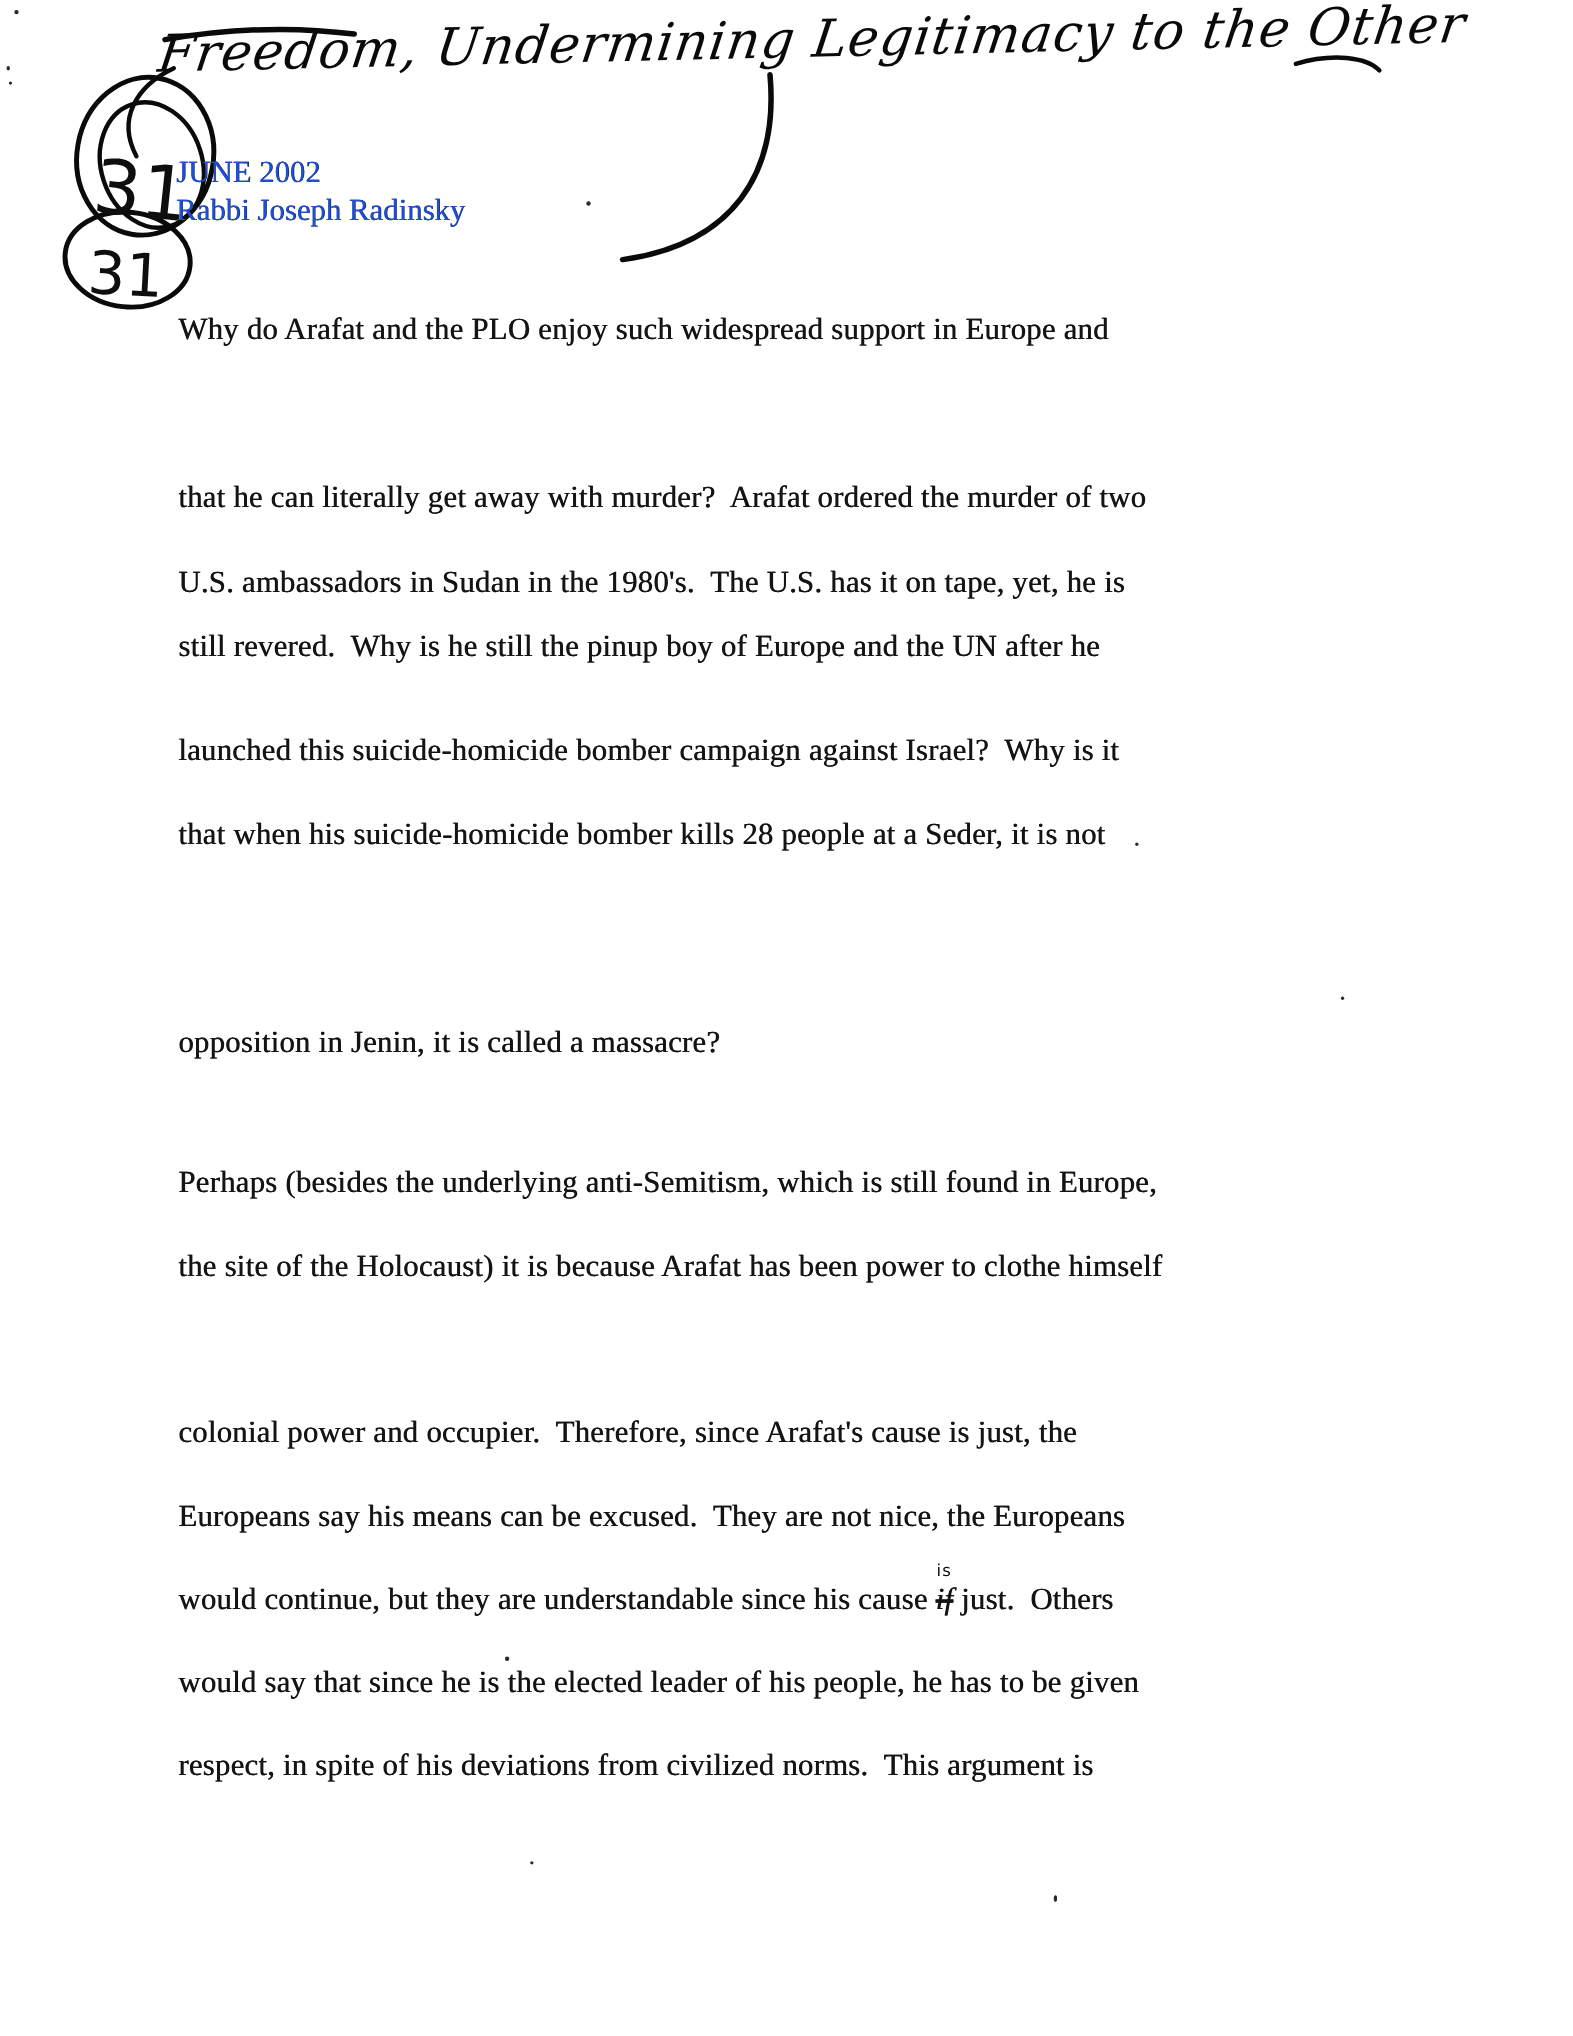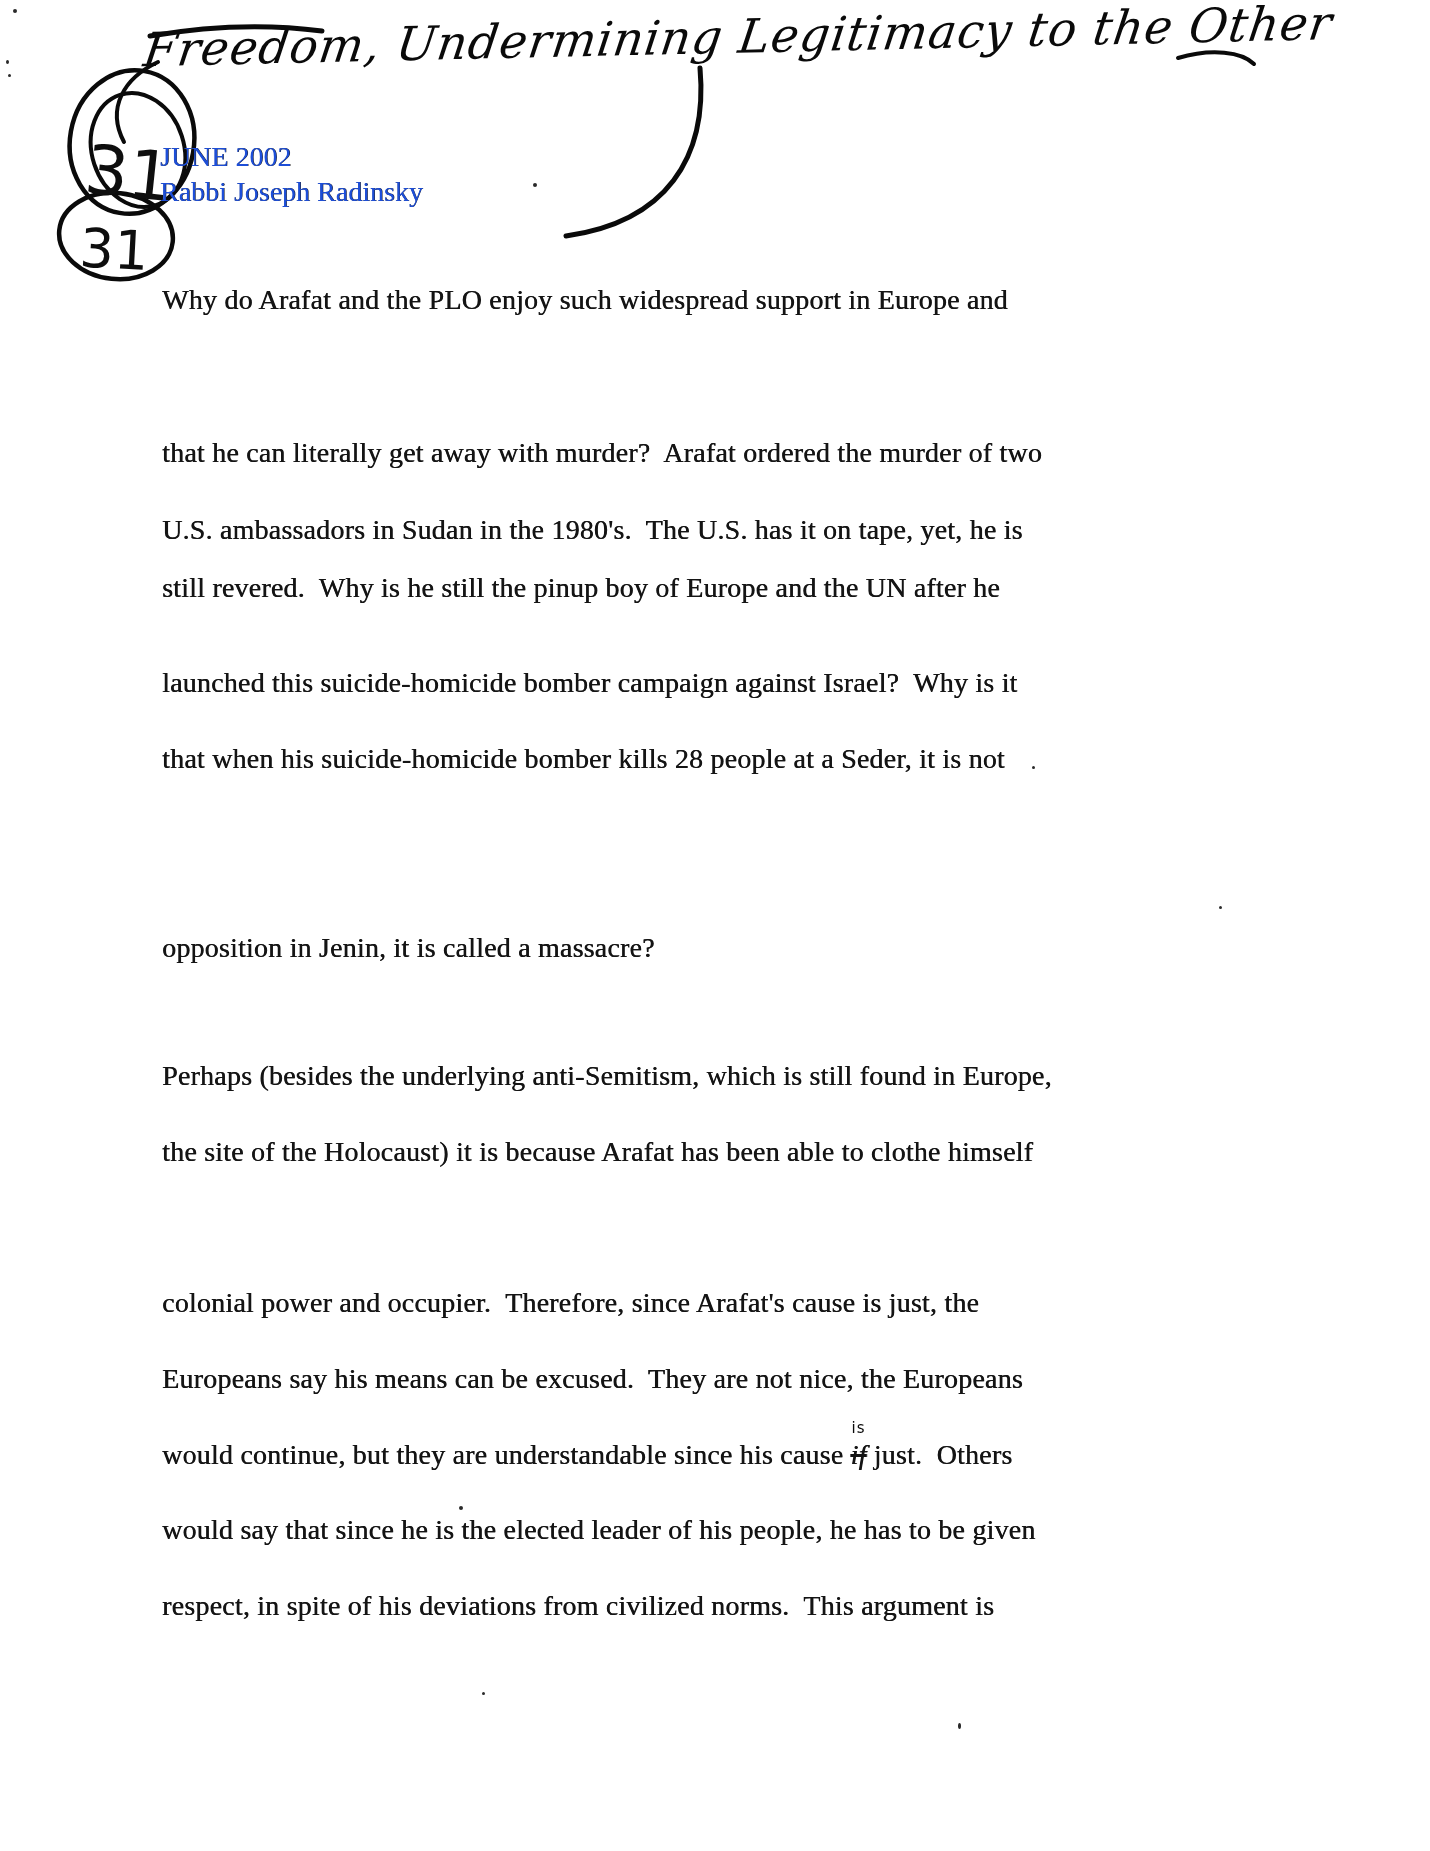--- a/index.html
+++ b/index.html
@@ -100,21 +100,21 @@
 
   <div class="tline" style="top:283px">Why do Arafat and the PLO enjoy such widespread support in Europe and</div>
   <div class="tline" style="top:436px">that he can literally get away with murder?  Arafat ordered the murder of two</div>
   <div class="tline" style="top:513px">U.S. ambassadors in Sudan in the 1980's.  The U.S. has it on tape, yet, he is</div>
   <div class="tline" style="top:571px">still revered.  Why is he still the pinup boy of Europe and the UN after he</div>
   <div class="tline" style="top:666px">launched this suicide-homicide bomber campaign against Israel?  Why is it</div>
   <div class="tline" style="top:742px">that when his suicide-homicide bomber kills 28 people at a Seder, it is not</div>
   <div class="tline" style="top:931px">opposition in Jenin, it is called a massacre?</div>
 
   <div class="tline" style="top:1059px">Perhaps (besides the underlying anti-Semitism, which is still found in Europe,</div>
-  <div class="tline" style="top:1135px">the site of the Holocaust) it is because Arafat has been able to clothe himself</div>
+  <div class="tline" style="top:1135px">the site of the Holocaust) it is because Arafat has been power to clothe himself</div>
   <div class="tline" style="top:1286px">colonial power and occupier.  Therefore, since Arafat's cause is just, the</div>
   <div class="tline" style="top:1362px">Europeans say his means can be excused.  They are not nice, the Europeans</div>
 
   <div class="tline" style="top:1438px"><span>would continue, but they are understandable since his cause </span><span class="struck-wrap"><span class="struck">if</span><span class="hw-insert">is</span></span><span> just.  Others</span></div>
 
   <div class="tline" style="top:1513px">would say that since he is the elected leader of his people, he has to be given</div>
   <div class="tline" style="top:1589px">respect, in spite of his deviations from civilized norms.  This argument is</div>
 
   <div class="speck" style="left:13px;top:9px;width:4px;height:4px"></div>
   <div class="speck" style="left:6px;top:60px;width:3px;height:4px"></div>

